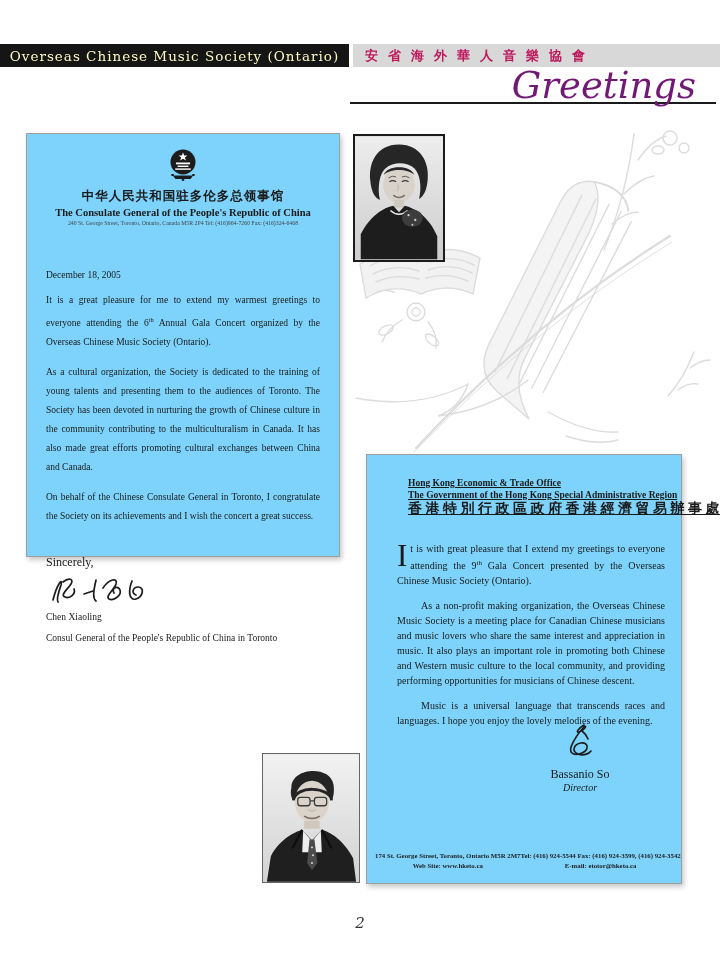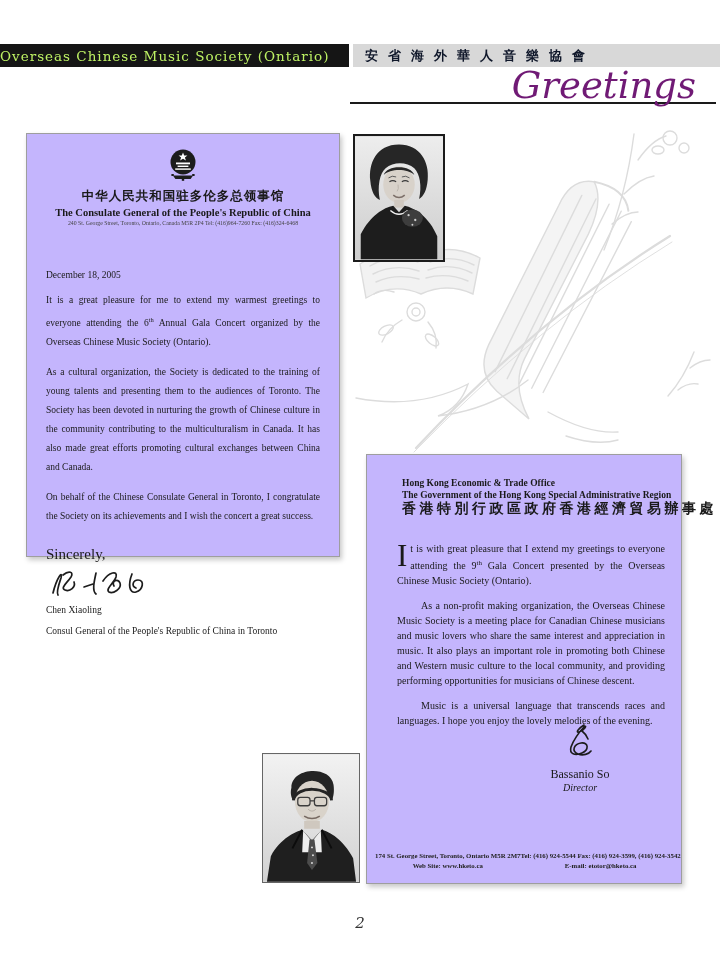--- a/index.html
+++ b/index.html
@@ -1,52 +1,52 @@
 <!DOCTYPE html>
 <html><head>
 <meta charset="utf-8">
 <style>
   html,body{margin:0;padding:0;background:#ffffff;}
   .page{position:relative;width:720px;height:963px;background:#fff;overflow:hidden;font-family:"Liberation Serif",serif;color:#1a1a1a;}
 
   
-  .bar-black{position:absolute;left:0;top:44px;width:349px;height:23px;background:#151515;color:#bef264;
-    display:flex;align-items:center;font-family:"DejaVu Serif",serif;
+  .bar-black{position:absolute;left:0;top:44px;width:349px;height:23px;background:#151515;color:#fef9c3;
+    display:flex;align-items:center;justify-content:center;font-family:"DejaVu Serif",serif;
     font-size:13.5px;letter-spacing:1px;white-space:nowrap;}
-  .bar-gray{position:absolute;left:353px;top:44px;width:367px;height:23px;background:#d8d8d8;color:#0f172a;
+  .bar-gray{position:absolute;left:353px;top:44px;width:367px;height:23px;background:#d8d8d8;color:#be185d;
     display:flex;align-items:center;font-family:"DejaVu Sans",sans-serif;font-weight:bold;
     font-size:13px;letter-spacing:10px;padding-left:12px;box-sizing:border-box;white-space:nowrap;overflow:hidden;}
   .greetings{position:absolute;right:24px;top:64px;font-family:"DejaVu Serif",serif;font-style:italic;
     font-size:37px;color:#701a75;z-index:4;}
   .greet-line{position:absolute;left:350px;top:102px;width:366px;height:0;border-top:2px solid #1a1a1a;z-index:3;}
 
   
   .watermark{position:absolute;left:298px;top:116px;width:422px;height:352px;z-index:0;}
 
   
-  .letter{position:absolute;background:#c4b5fd;border:1px solid #9e9e9e;box-shadow:2px 3px 5px rgba(0,0,0,0.22);z-index:2;box-sizing:border-box;}
+  .letter{position:absolute;background:#7dd3fc;border:1px solid #9e9e9e;box-shadow:2px 3px 5px rgba(0,0,0,0.22);z-index:2;box-sizing:border-box;}
   .letter1{left:26px;top:133px;width:314px;height:424px;padding:13px 19px 0 19px;}
   .letter2{left:366px;top:454px;width:316px;height:430px;}
 
   
   .c-head{text-align:center;}
   .c-emblem{display:block;margin:0 auto;}
   .c-title-zh{font-family:"DejaVu Sans",sans-serif;font-weight:bold;font-size:12.5px;letter-spacing:1px;margin-top:5px;white-space:nowrap;}
   .c-title-en{font-weight:bold;font-size:10.5px;margin-top:2px;white-space:nowrap;}
   .c-address{font-size:5.8px;color:#444;margin-top:2px;white-space:nowrap;}
   .c-date{font-size:9.5px;margin-top:44px;}
   .c-par{font-size:9.5px;line-height:19px;text-align:justify;margin-top:11px;}
   .c-par sup{font-size:6.5px;}
-  .c-closing{font-size:15px;margin-top:20px;}
+  .c-closing{font-size:12px;margin-top:29px;}
   .c-sig{margin-top:2px;}
   .c-name{font-size:9.5px;margin-top:0;}
   .c-role{font-size:9.5px;margin-top:11px;}
 
   
-  .h-head{display:flex;align-items:flex-start;gap:9px;padding:20px 16px 0 26px;}
+  .h-head{display:flex;align-items:flex-start;gap:15px;padding:20px 16px 0 26px;text-decoration:underline;}
   .h-headtext{padding-top:2px;}
   .h-org,.h-gov{font-weight:bold;font-size:9.5px;line-height:12px;white-space:nowrap;}
   .h-zh{font-family:"DejaVu Sans",sans-serif;font-weight:bold;font-size:14px;letter-spacing:3.5px;line-height:14px;white-space:nowrap;overflow:hidden;}
   .h-body{margin:26px 16px 0 30px;font-size:10px;line-height:15px;text-align:justify;}
   .h-par{margin-top:10px;text-indent:24px;}
   .h-par.first{margin-top:0;text-indent:0;}
   .h-body sup{font-size:7px;}
   .dropcap{float:left;font-size:31px;line-height:26px;padding:2px 3px 0 0;font-weight:normal;}
   .h-sigblock{position:absolute;left:148px;top:266px;width:130px;text-align:center;}
   .h-signame{font-size:10px;margin-top:2px;}

